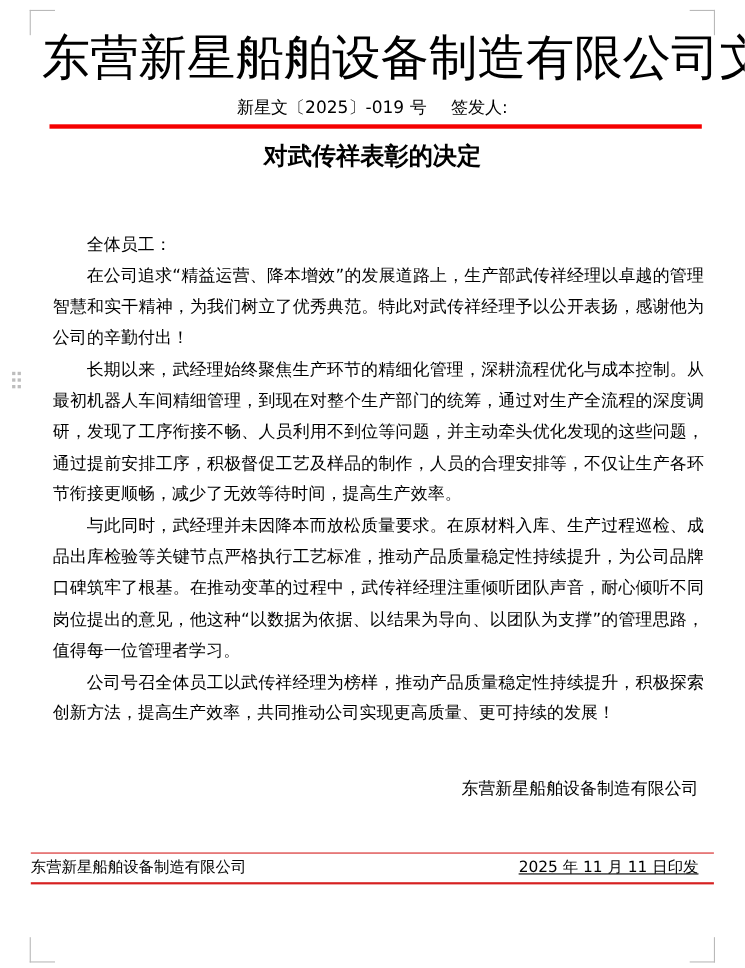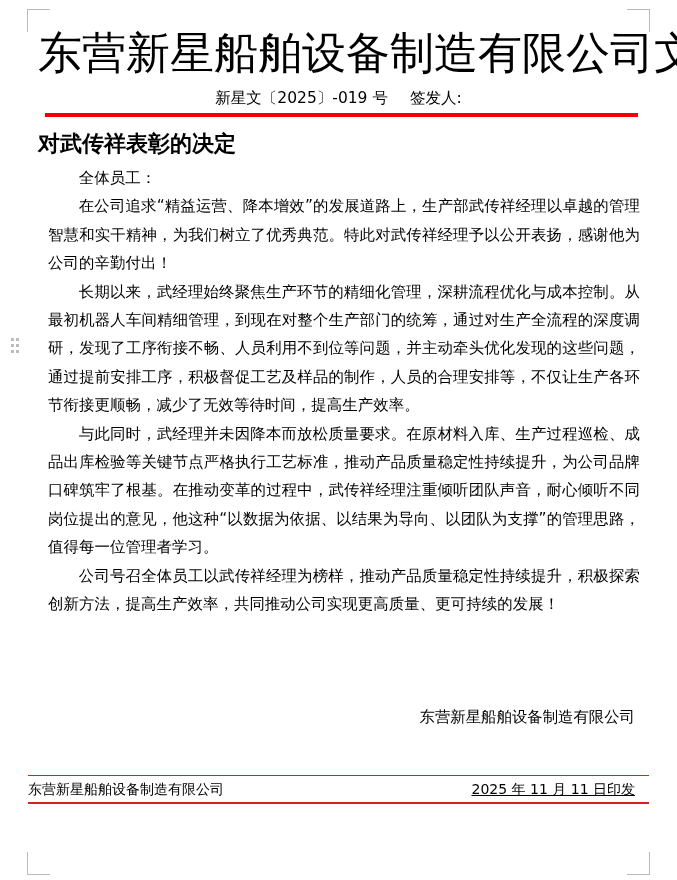--- a/index.html
+++ b/index.html
@@ -91,22 +91,22 @@
     height: 4px;
     background: #f50000;
   }
 
   
   .doc-title {
     position: absolute;
     left: 38px;
     top: 129px;
     width: 601px;
-    text-align: left;
-    font-family: Liberation Serif, serif;
+    text-align: center;
+    font-family: Liberation Mono, monospace;
     font-weight: bold;
     font-size: 22px;
     line-height: 30px;
   }
 
   
   .body-area {
     position: absolute;
     left: 48px;
     top: 164px;
@@ -115,21 +115,21 @@
   .para {
     font-family: "DejaVu Sans", "Liberation Sans", sans-serif;
     font-size: 15.4px;
     line-height: 28.4px;
     text-align: justify;
     text-justify: inter-ideograph;
     margin: 0 0 0 0;
     text-indent: 2em;
     letter-spacing: 0.1px;
   }
-  .para.no-indent { text-indent: 2em; }
+  .para.no-indent { text-indent: 2em; margin-top: 44px; }
 
   
   .sign-block {
     position: absolute;
     right: 42px;
     top: 703px;
     text-align: right;
     font-family: "DejaVu Sans", "Liberation Sans", sans-serif;
     font-size: 15.4px;
     line-height: 28.4px;

